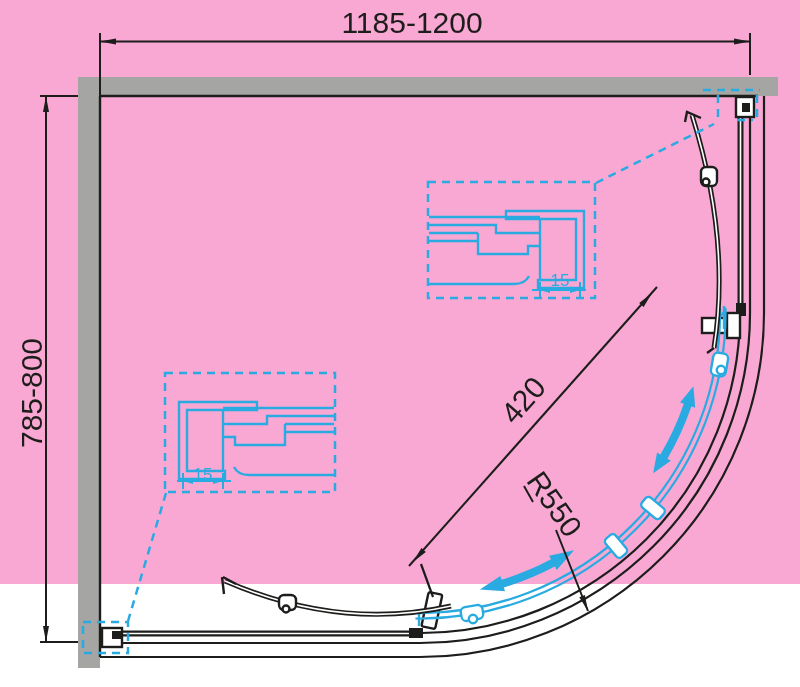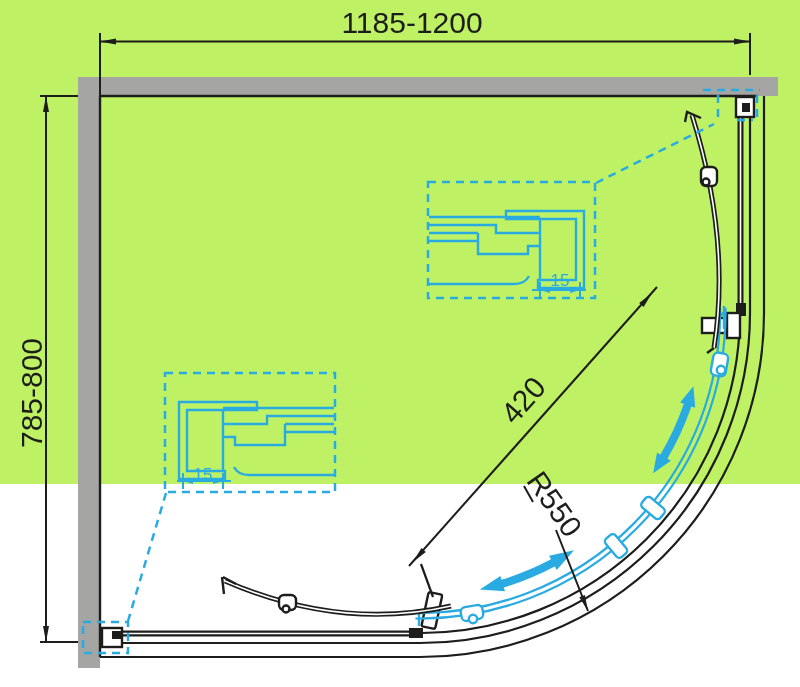--- a/index.html
+++ b/index.html
@@ -1,16 +1,16 @@
 <!DOCTYPE html>
 <html><head>
 <meta charset="utf-8">
 <style>
   html,body{margin:0;padding:0;background:#fff;width:800px;height:687px;overflow:hidden;}
-  .canvas{position:relative;width:800px;height:484px;background:#bef264;
+  .canvas{position:relative;width:800px;height:584px;background:#f9a8d4;
           font-family:"Liberation Sans", sans-serif;}
   svg{display:block}
   text{font-family:"Liberation Sans", sans-serif;fill:#1d1d1b;}
   .dimtxt{font-size:30px;}
   .smalltxt{font-size:17px;fill:#29abe2;}
 </style>
 </head>
 <body>
 
 <div class="canvas">

